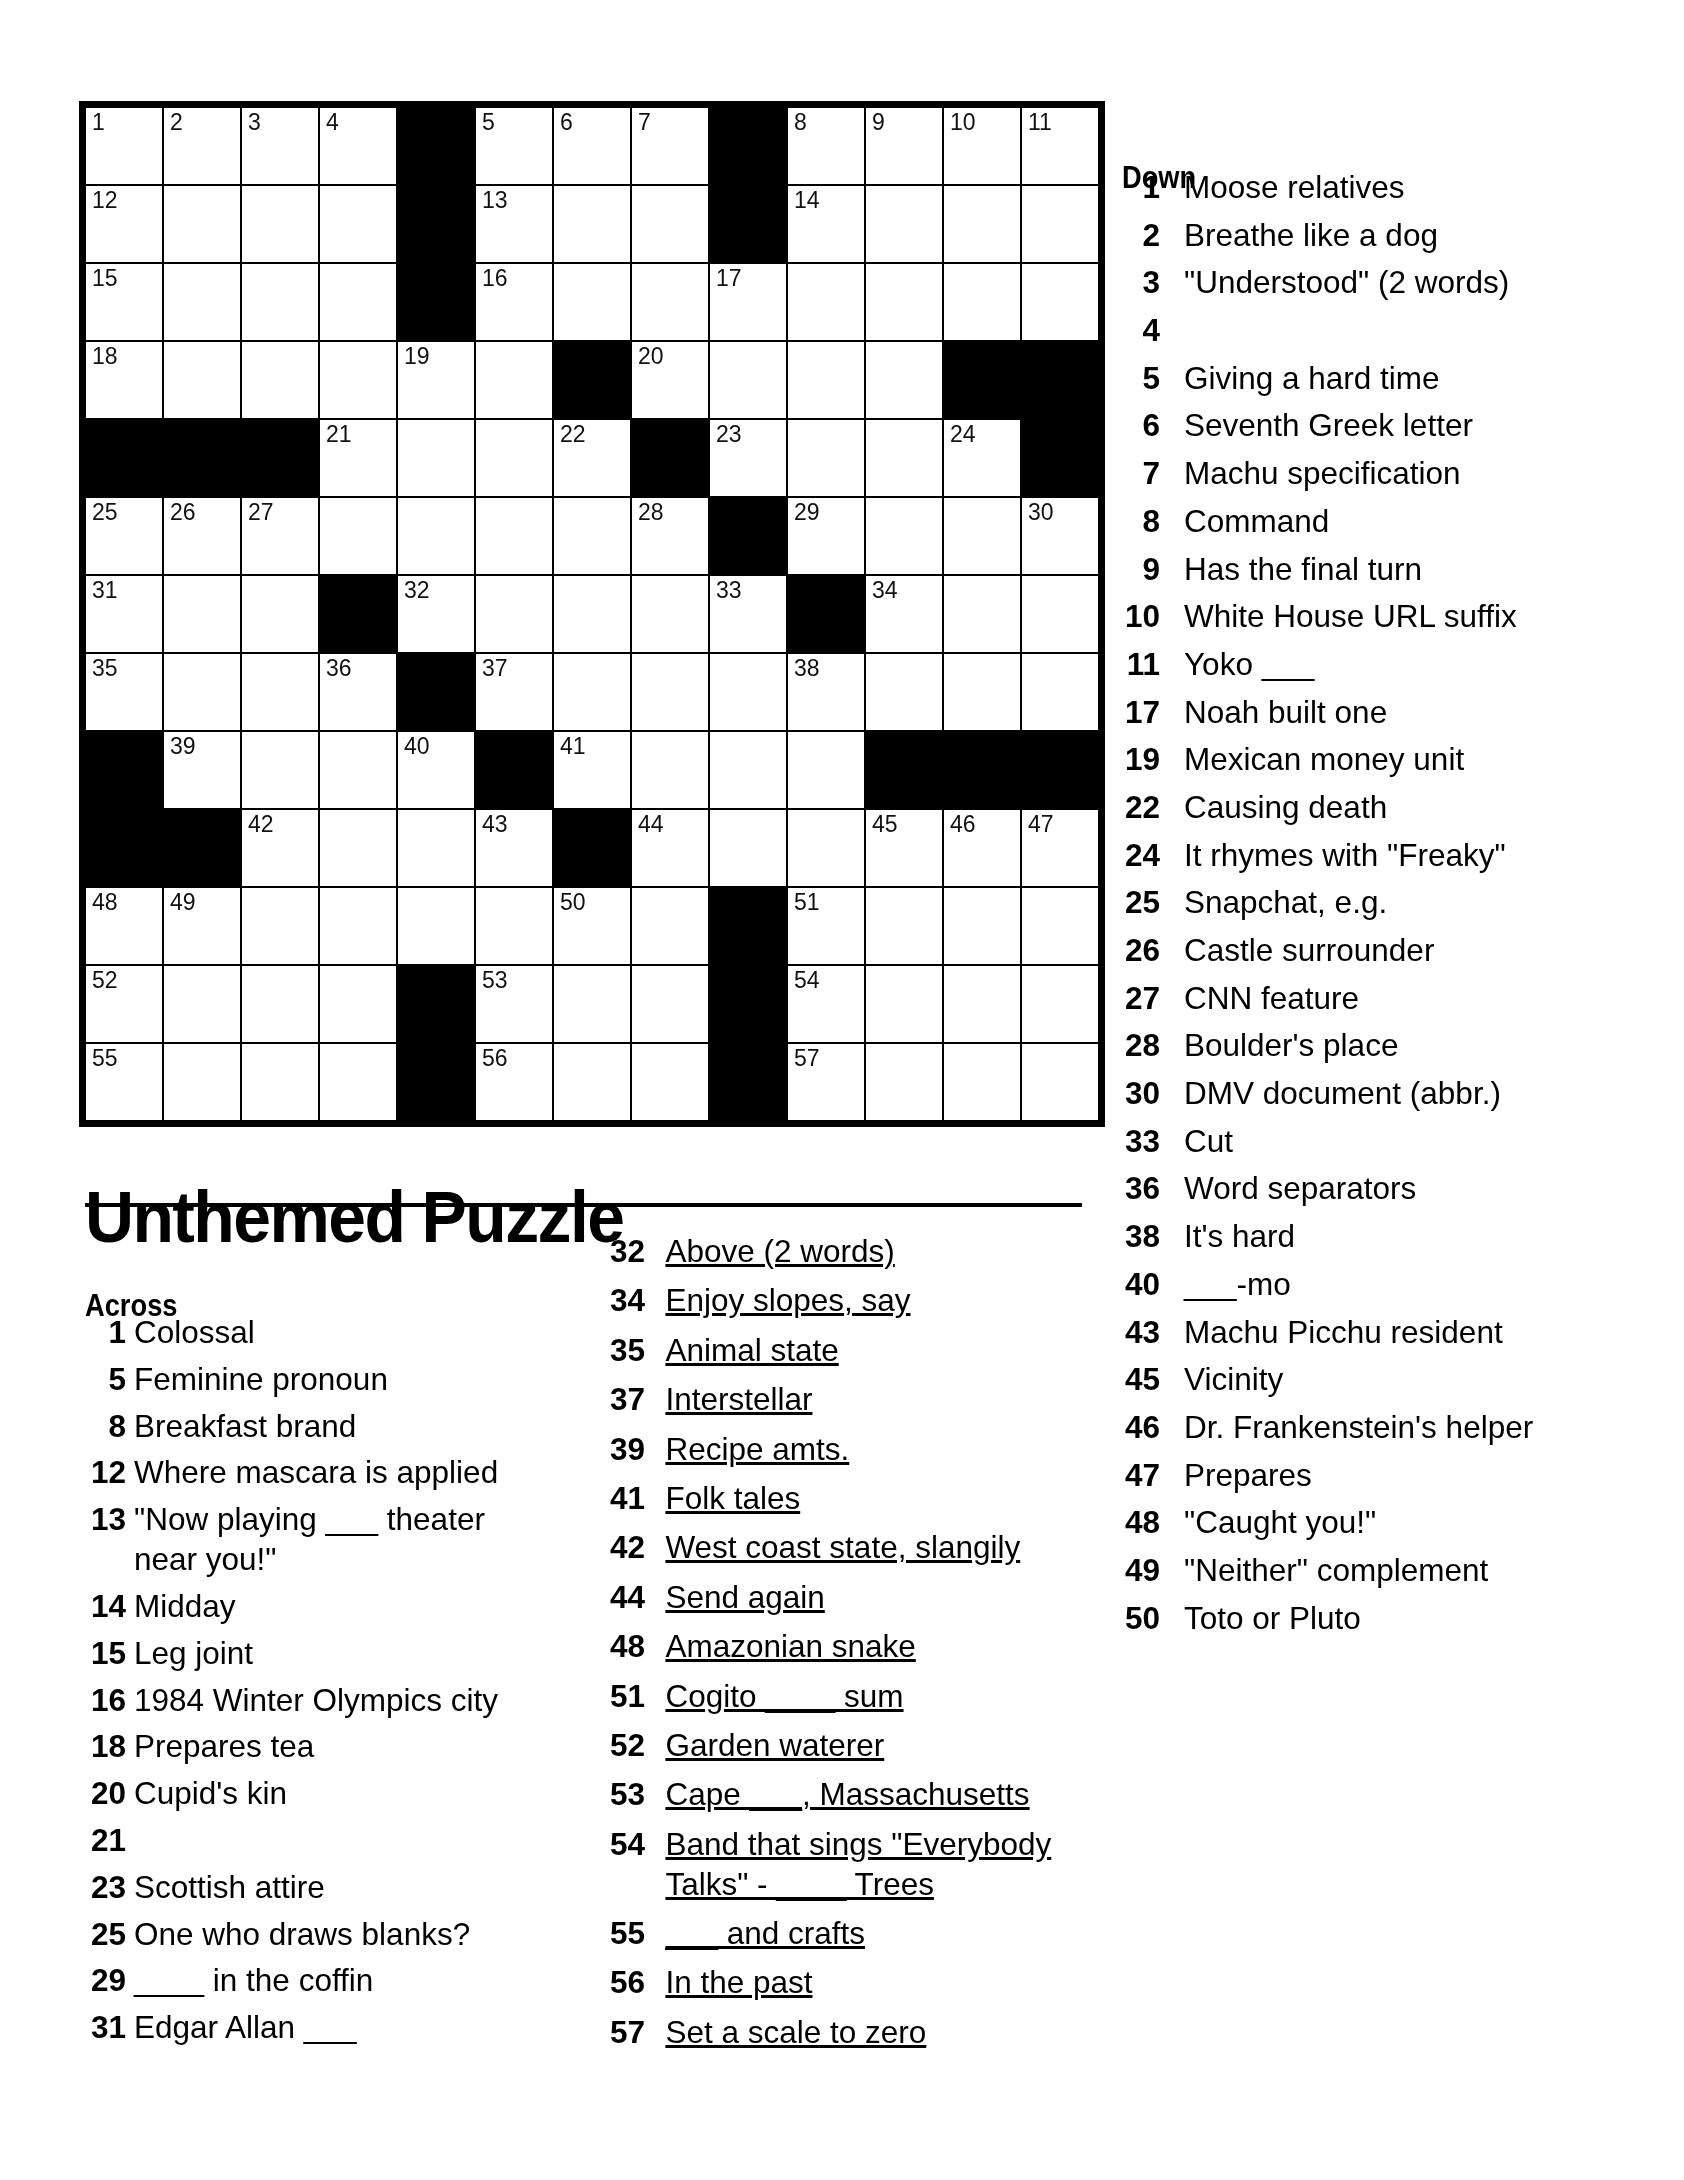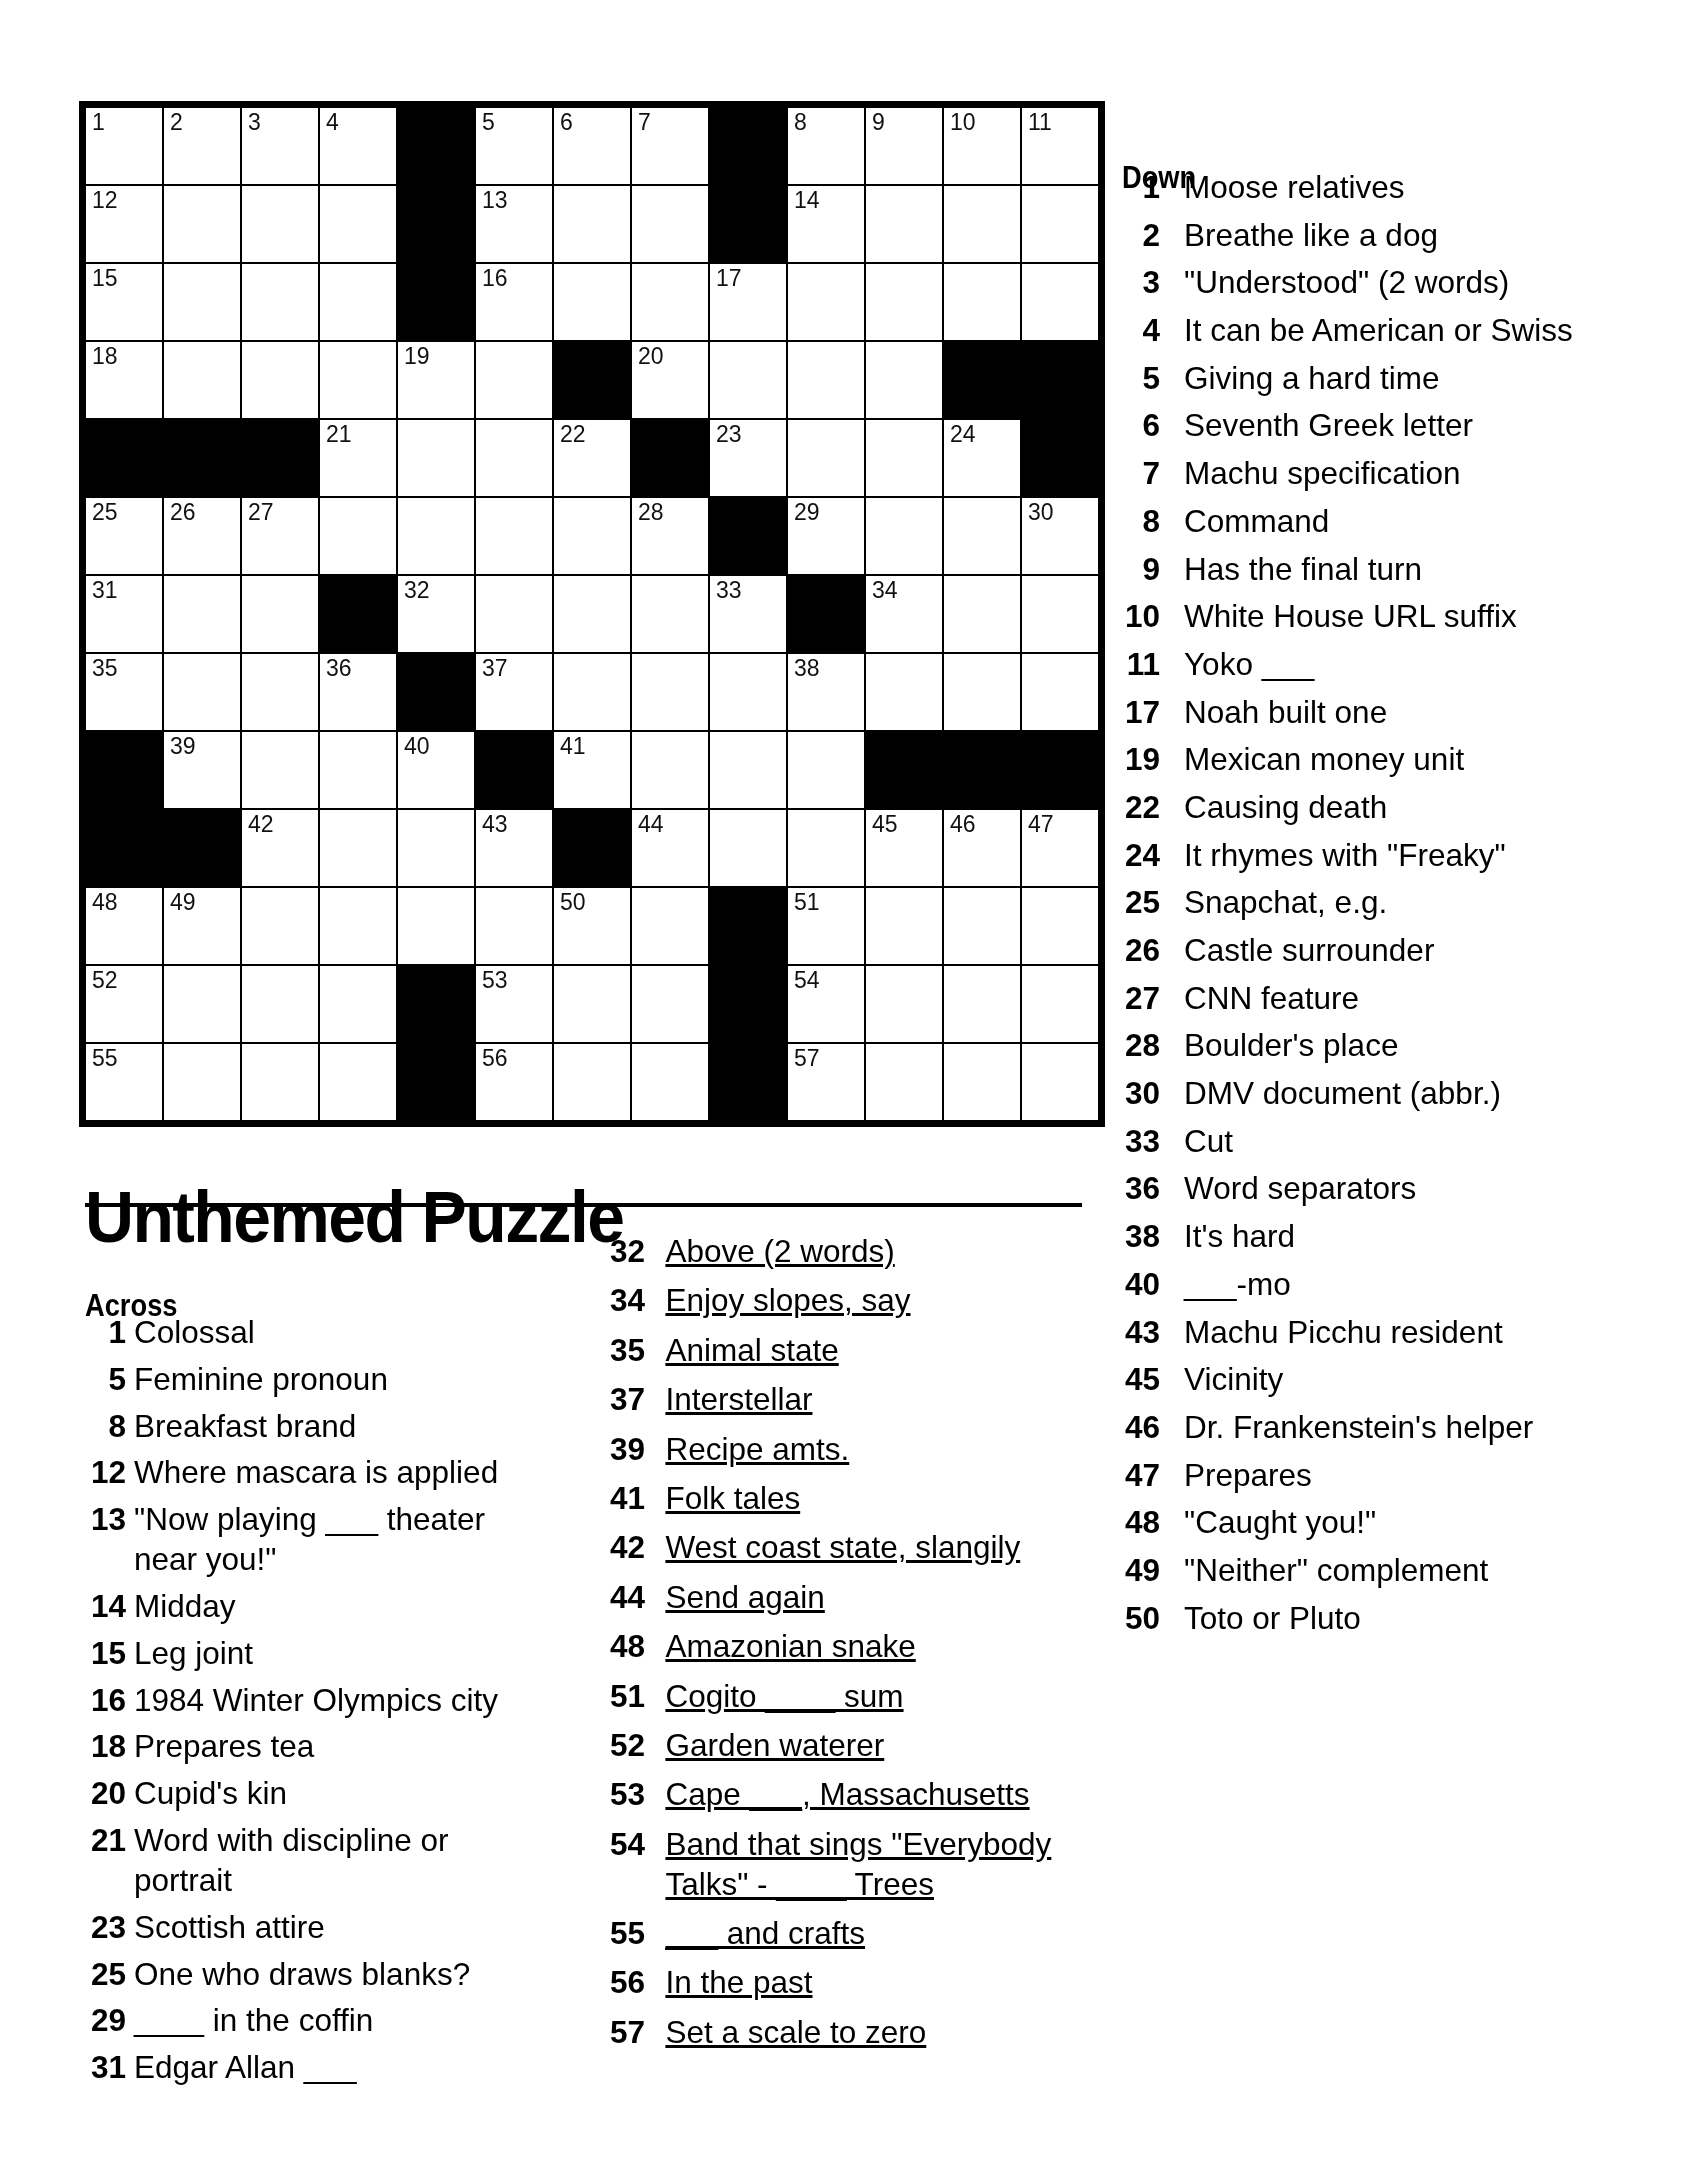--- a/index.html
+++ b/index.html
@@ -386,21 +386,20 @@
       <div class="clue">
         <span class="clue-num">18</span>
         <span class="clue-text">Prepares tea</span>
       </div>
       <div class="clue">
         <span class="clue-num">20</span>
         <span class="clue-text">Cupid's kin</span>
       </div>
       <div class="clue">
         <span class="clue-num">21</span>
-        <span class="clue-text">Word with discipline or<br>portrait</span>
       </div>
       <div class="clue">
         <span class="clue-num">23</span>
         <span class="clue-text">Scottish attire</span>
       </div>
       <div class="clue">
         <span class="clue-num">25</span>
         <span class="clue-text">One who draws blanks?</span>
       </div>
       <div class="clue">
@@ -488,21 +487,20 @@
       <div class="clue">
         <span class="clue-num">2</span>
         <span class="clue-text">Breathe like a dog</span>
       </div>
       <div class="clue">
         <span class="clue-num">3</span>
         <span class="clue-text">"Understood" (2 words)</span>
       </div>
       <div class="clue">
         <span class="clue-num">4</span>
-        <span class="clue-text">It can be American or Swiss</span>
       </div>
       <div class="clue">
         <span class="clue-num">5</span>
         <span class="clue-text">Giving a hard time</span>
       </div>
       <div class="clue">
         <span class="clue-num">6</span>
         <span class="clue-text">Seventh Greek letter</span>
       </div>
       <div class="clue">

